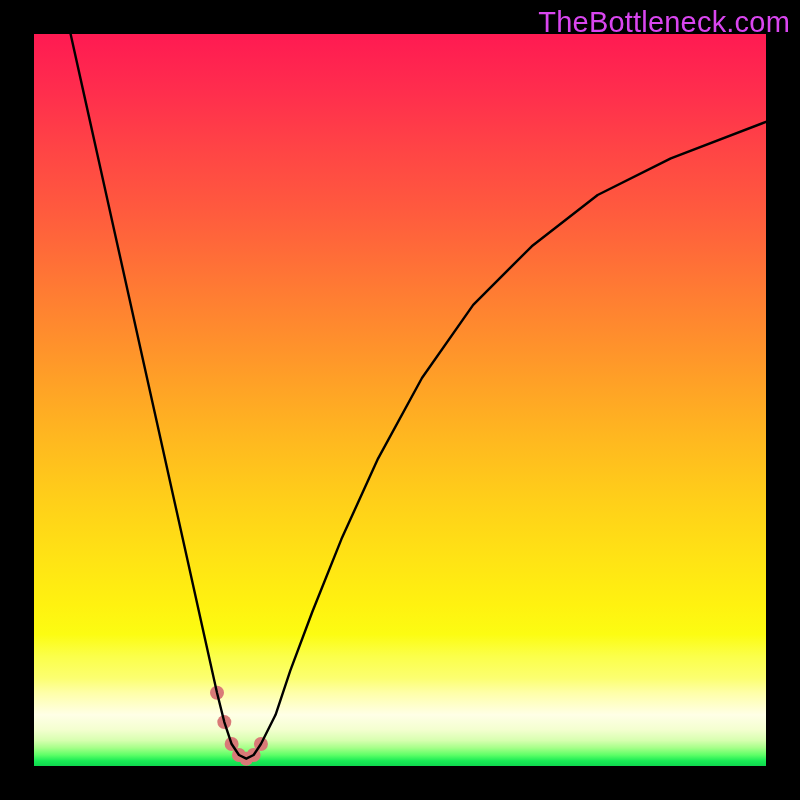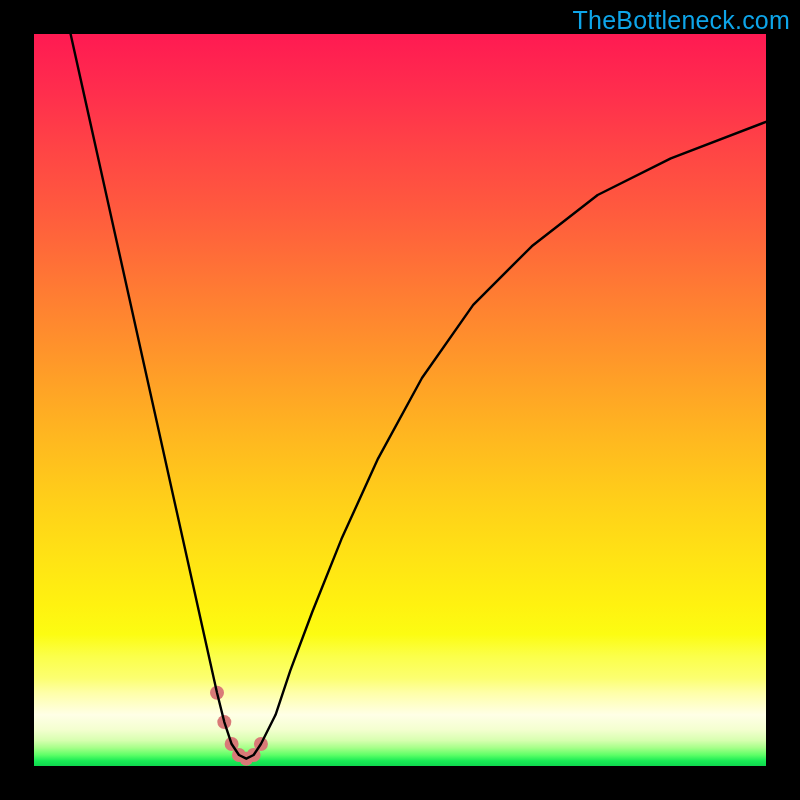--- a/index.html
+++ b/index.html
@@ -47,22 +47,22 @@
       #a7ff8a 97.5%,
       #5dff67 98.5%,
       #19eb55 99.3%,
       #0fd84e 100%
     );
   }
   .watermark {
     position: absolute;
     top: 6px;
     right: 10px;
-    color: #0ea5e9;
-    font-size: 25px;
+    color: #d946ef;
+    font-size: 29px;
     letter-spacing: 0.2px;
     user-select: none;
   }
   svg.curve {
     position: absolute;
     left: 0; top: 0;
     width: 732px;
     height: 732px;
     overflow: visible;
   }

